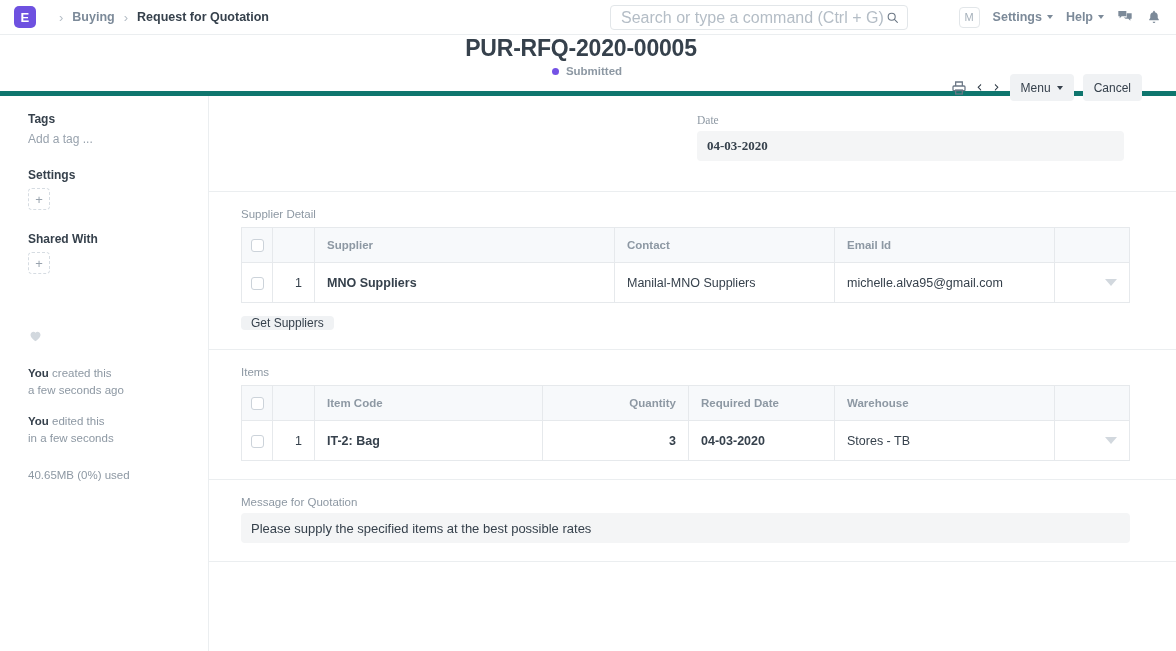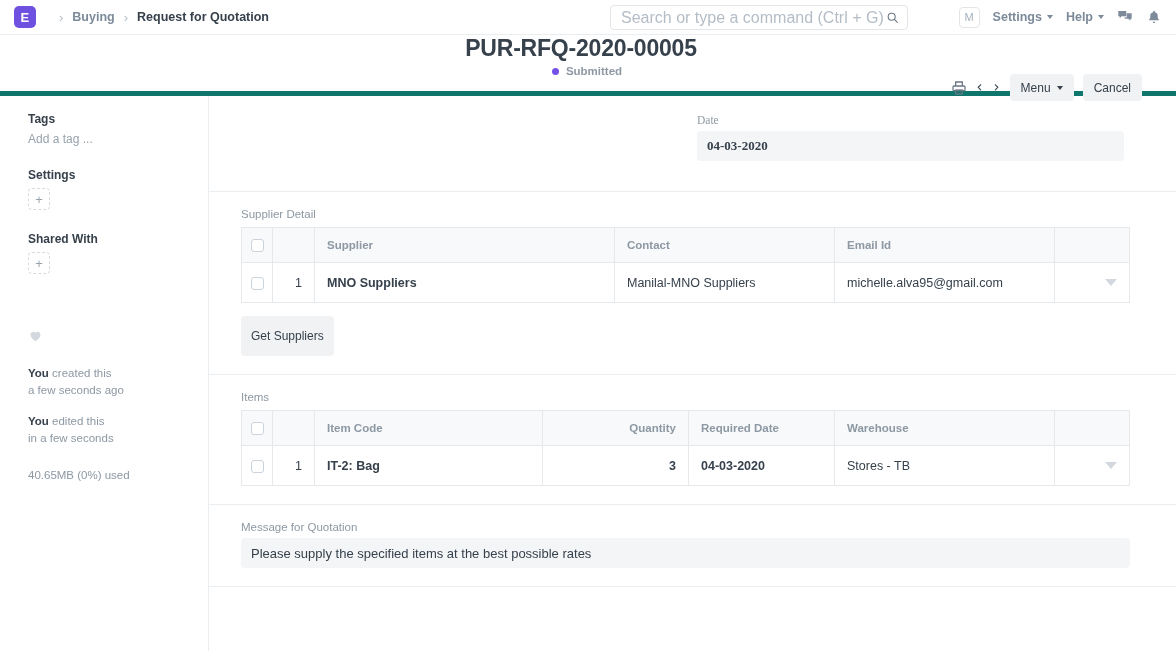--- a/index.html
+++ b/index.html
@@ -279,21 +279,21 @@
     width: 0; height: 0;
     border-left: 6px solid transparent;
     border-right: 6px solid transparent;
     border-top: 7px solid #d2d8de;
     margin-left: auto;
     cursor: pointer;
   }
   .grid-btn {
     margin-top: 13px;
     display: inline-flex;
-    height: 40px;
+    height: 14px;
     align-items: center;
     padding: 0 10px;
     background: #f0f2f4;
     border-radius: 4px;
     font-size: 12px;
     color: #36414c;
     border: none;
     font-family: "Liberation Sans", sans-serif;
     cursor: pointer;
   }

